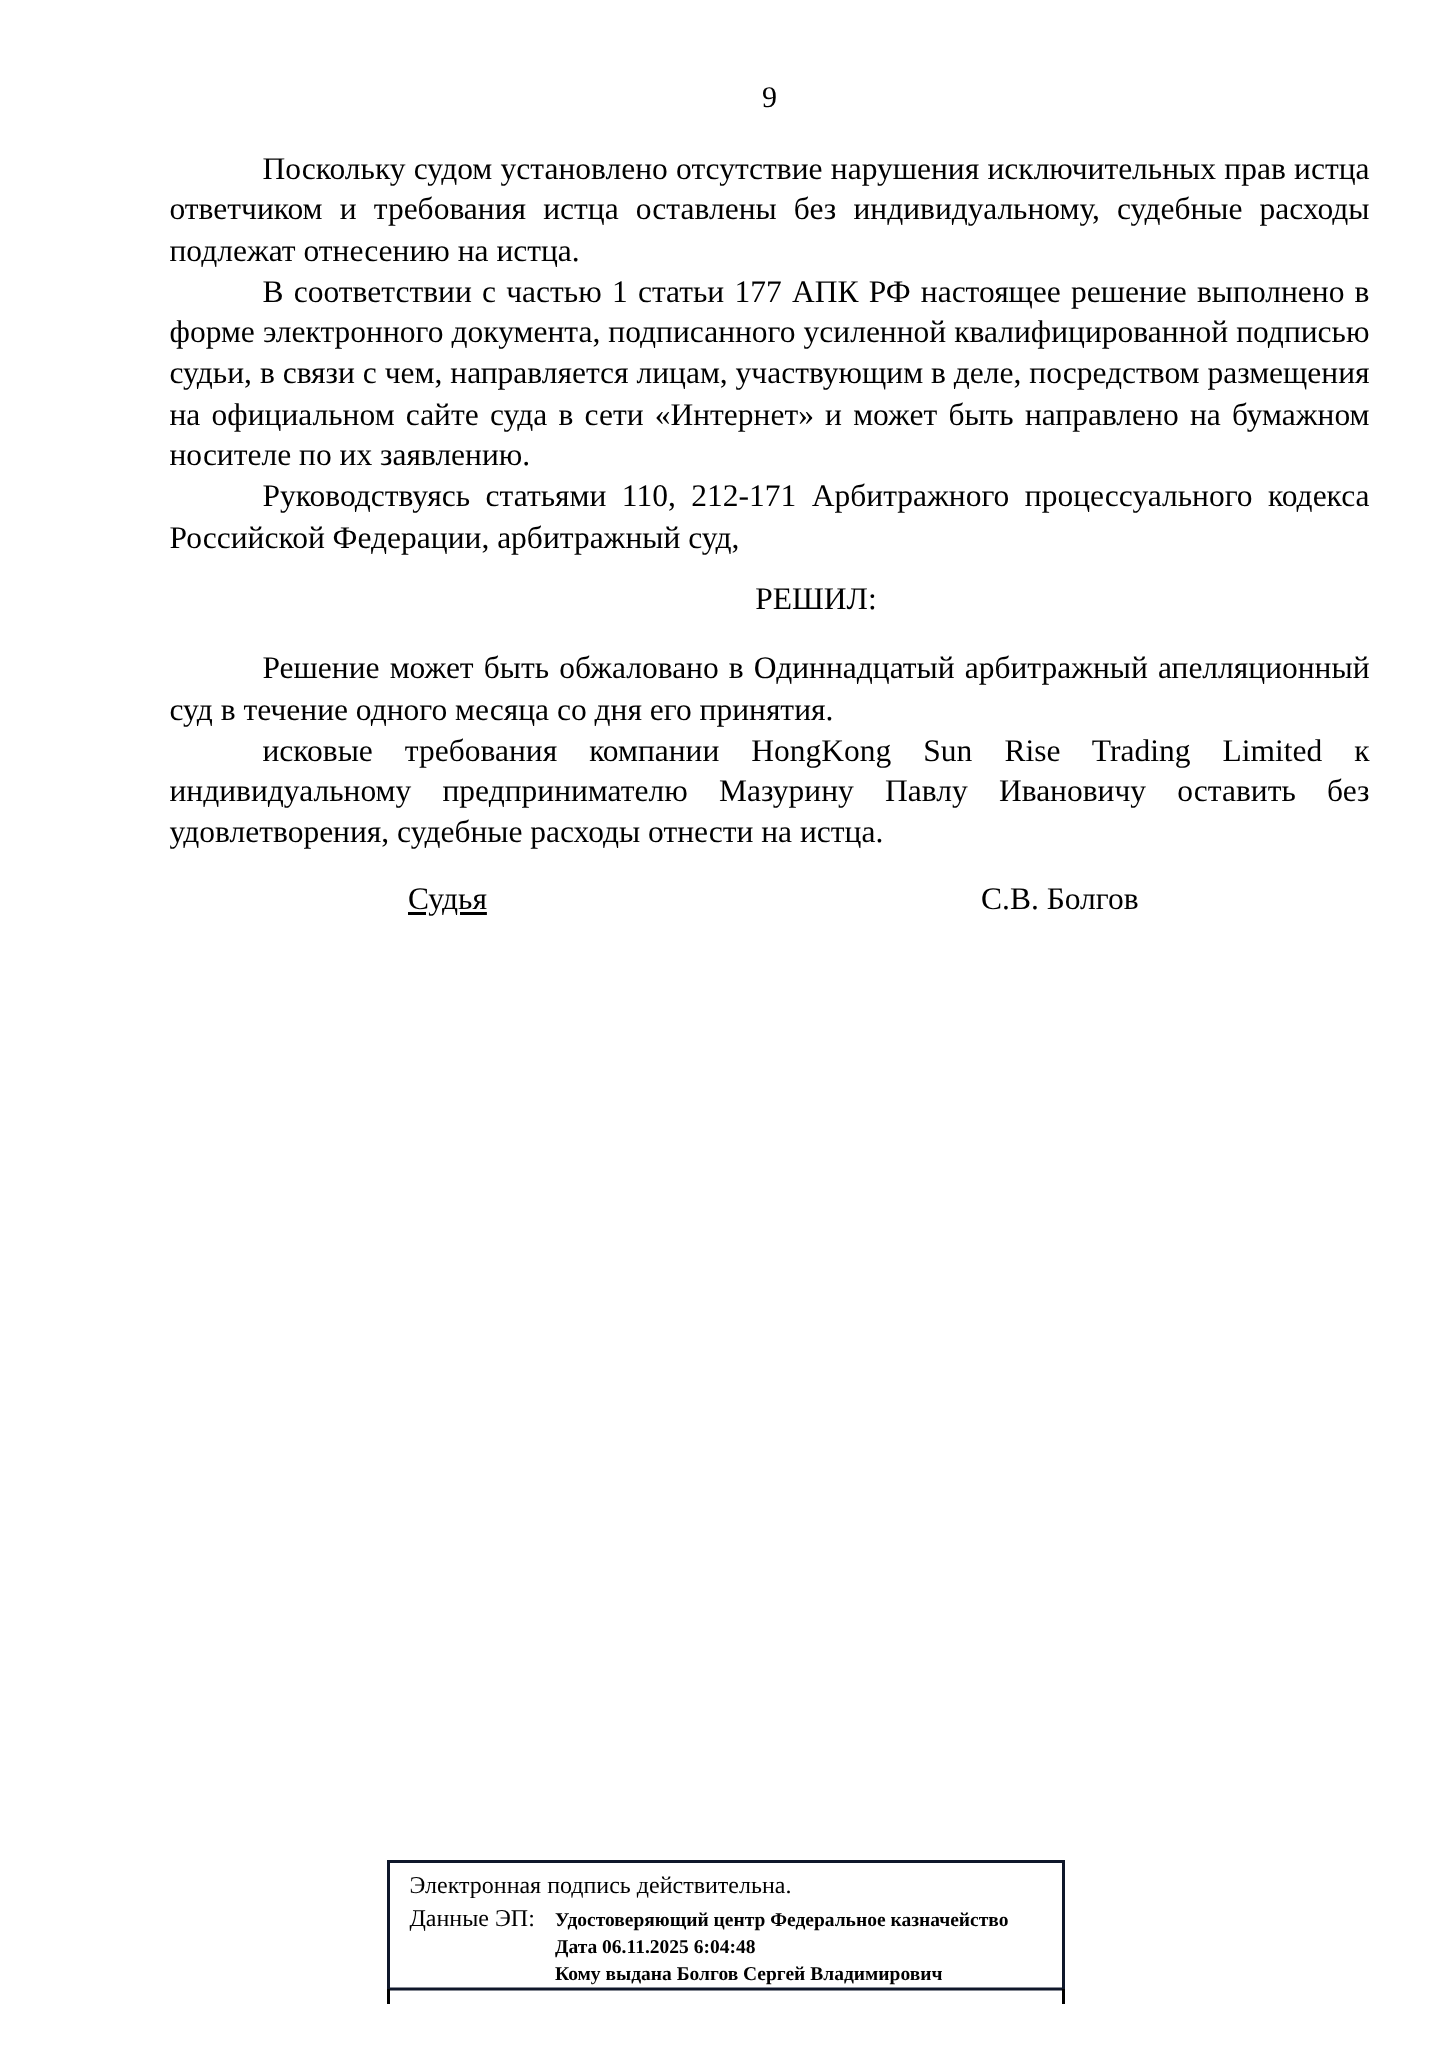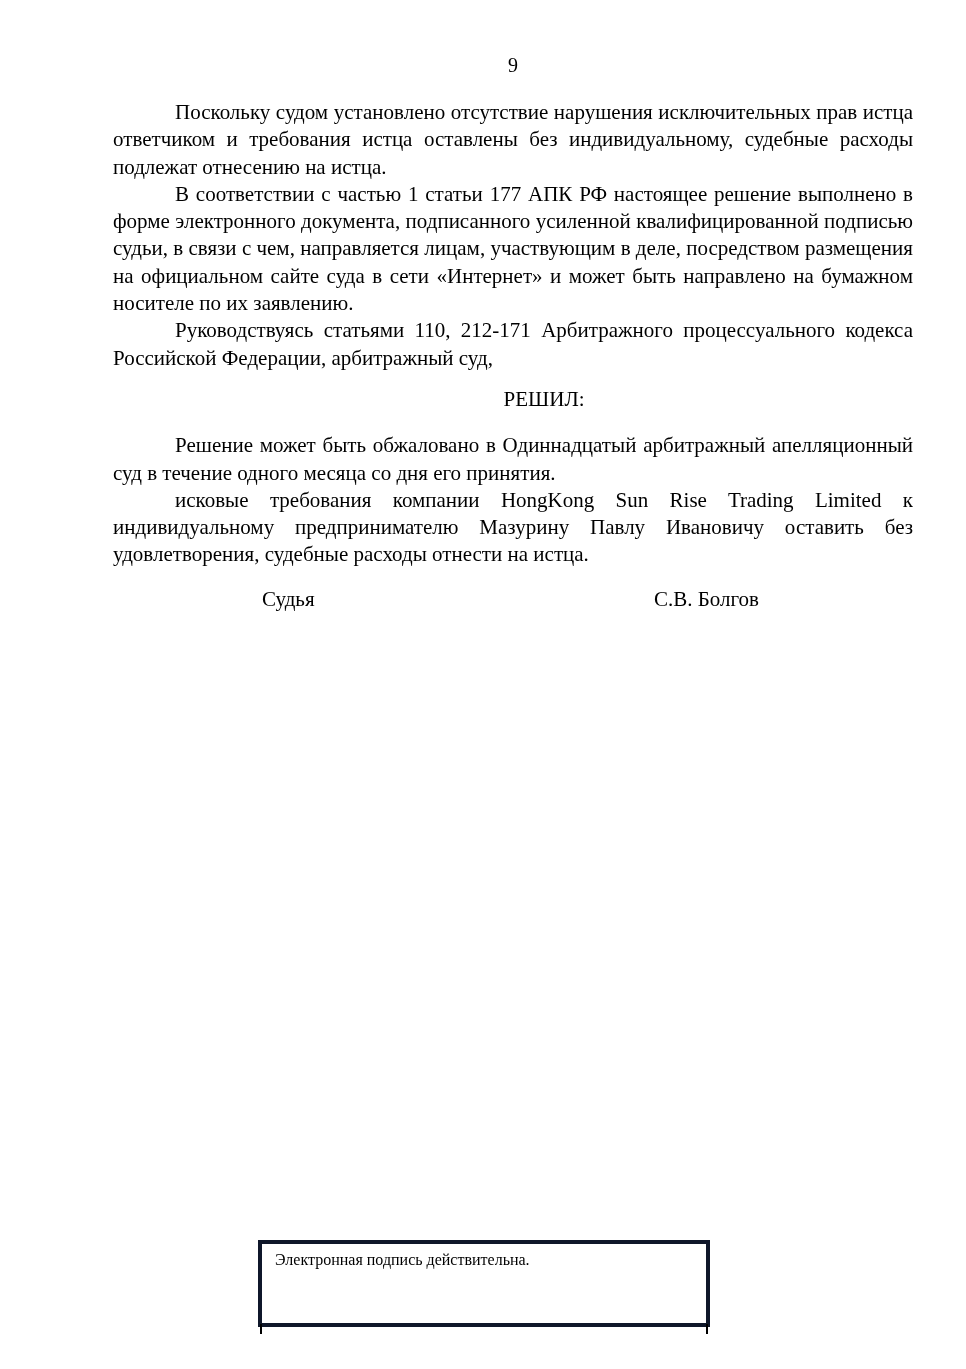--- a/index.html
+++ b/index.html
@@ -47,35 +47,36 @@
     line-height: 27.3px;
   }
   .signature-row {
     position: relative;
     margin-top: 17px;
     height: 28px;
     text-align: left;
   }
   .sig-label {
     position: absolute;
-    left: 149px;
+    left: 159px;
     white-space: nowrap;
+    text-decoration: underline;
   }
   .sig-name {
     position: absolute;
     left: 541px;
     white-space: nowrap;
   }
   .stamp {
     position: absolute;
     left: 258px;
     top: 1240px;
     width: 452px;
     height: 87px;
-    border: 4px solid #0f172a;
+    border: 2px solid #0f172a;
     box-sizing: border-box;
     padding: 5px 6px 0 13px;
     background: #ffffff;
   }
   
   .stamp::before,
   .stamp::after {
     content: "";
     position: absolute;
     bottom: -11px;
@@ -134,15 +135,23 @@
 
     <div class="signature-row">
       <span class="sig-label">Судья</span>
       <span class="sig-name">С.В. Болгов</span>
     </div>
 
   </div>
 
   <div class="stamp">
     <div class="stamp-line1">Электронная подпись действительна.</div>
+    <div class="stamp-row">
+      <div class="stamp-label">Данные ЭП:</div>
+      <div class="stamp-details">
+        <div class="detail-line">Удостоверяющий центр Федеральное казначейство</div>
+        <div class="detail-line">Дата 06.11.2025 6:04:48</div>
+        <div class="detail-line">Кому выдана Болгов Сергей Владимирович</div>
+      </div>
+    </div>
   </div>
 
 </div>
 
 </body></html>

